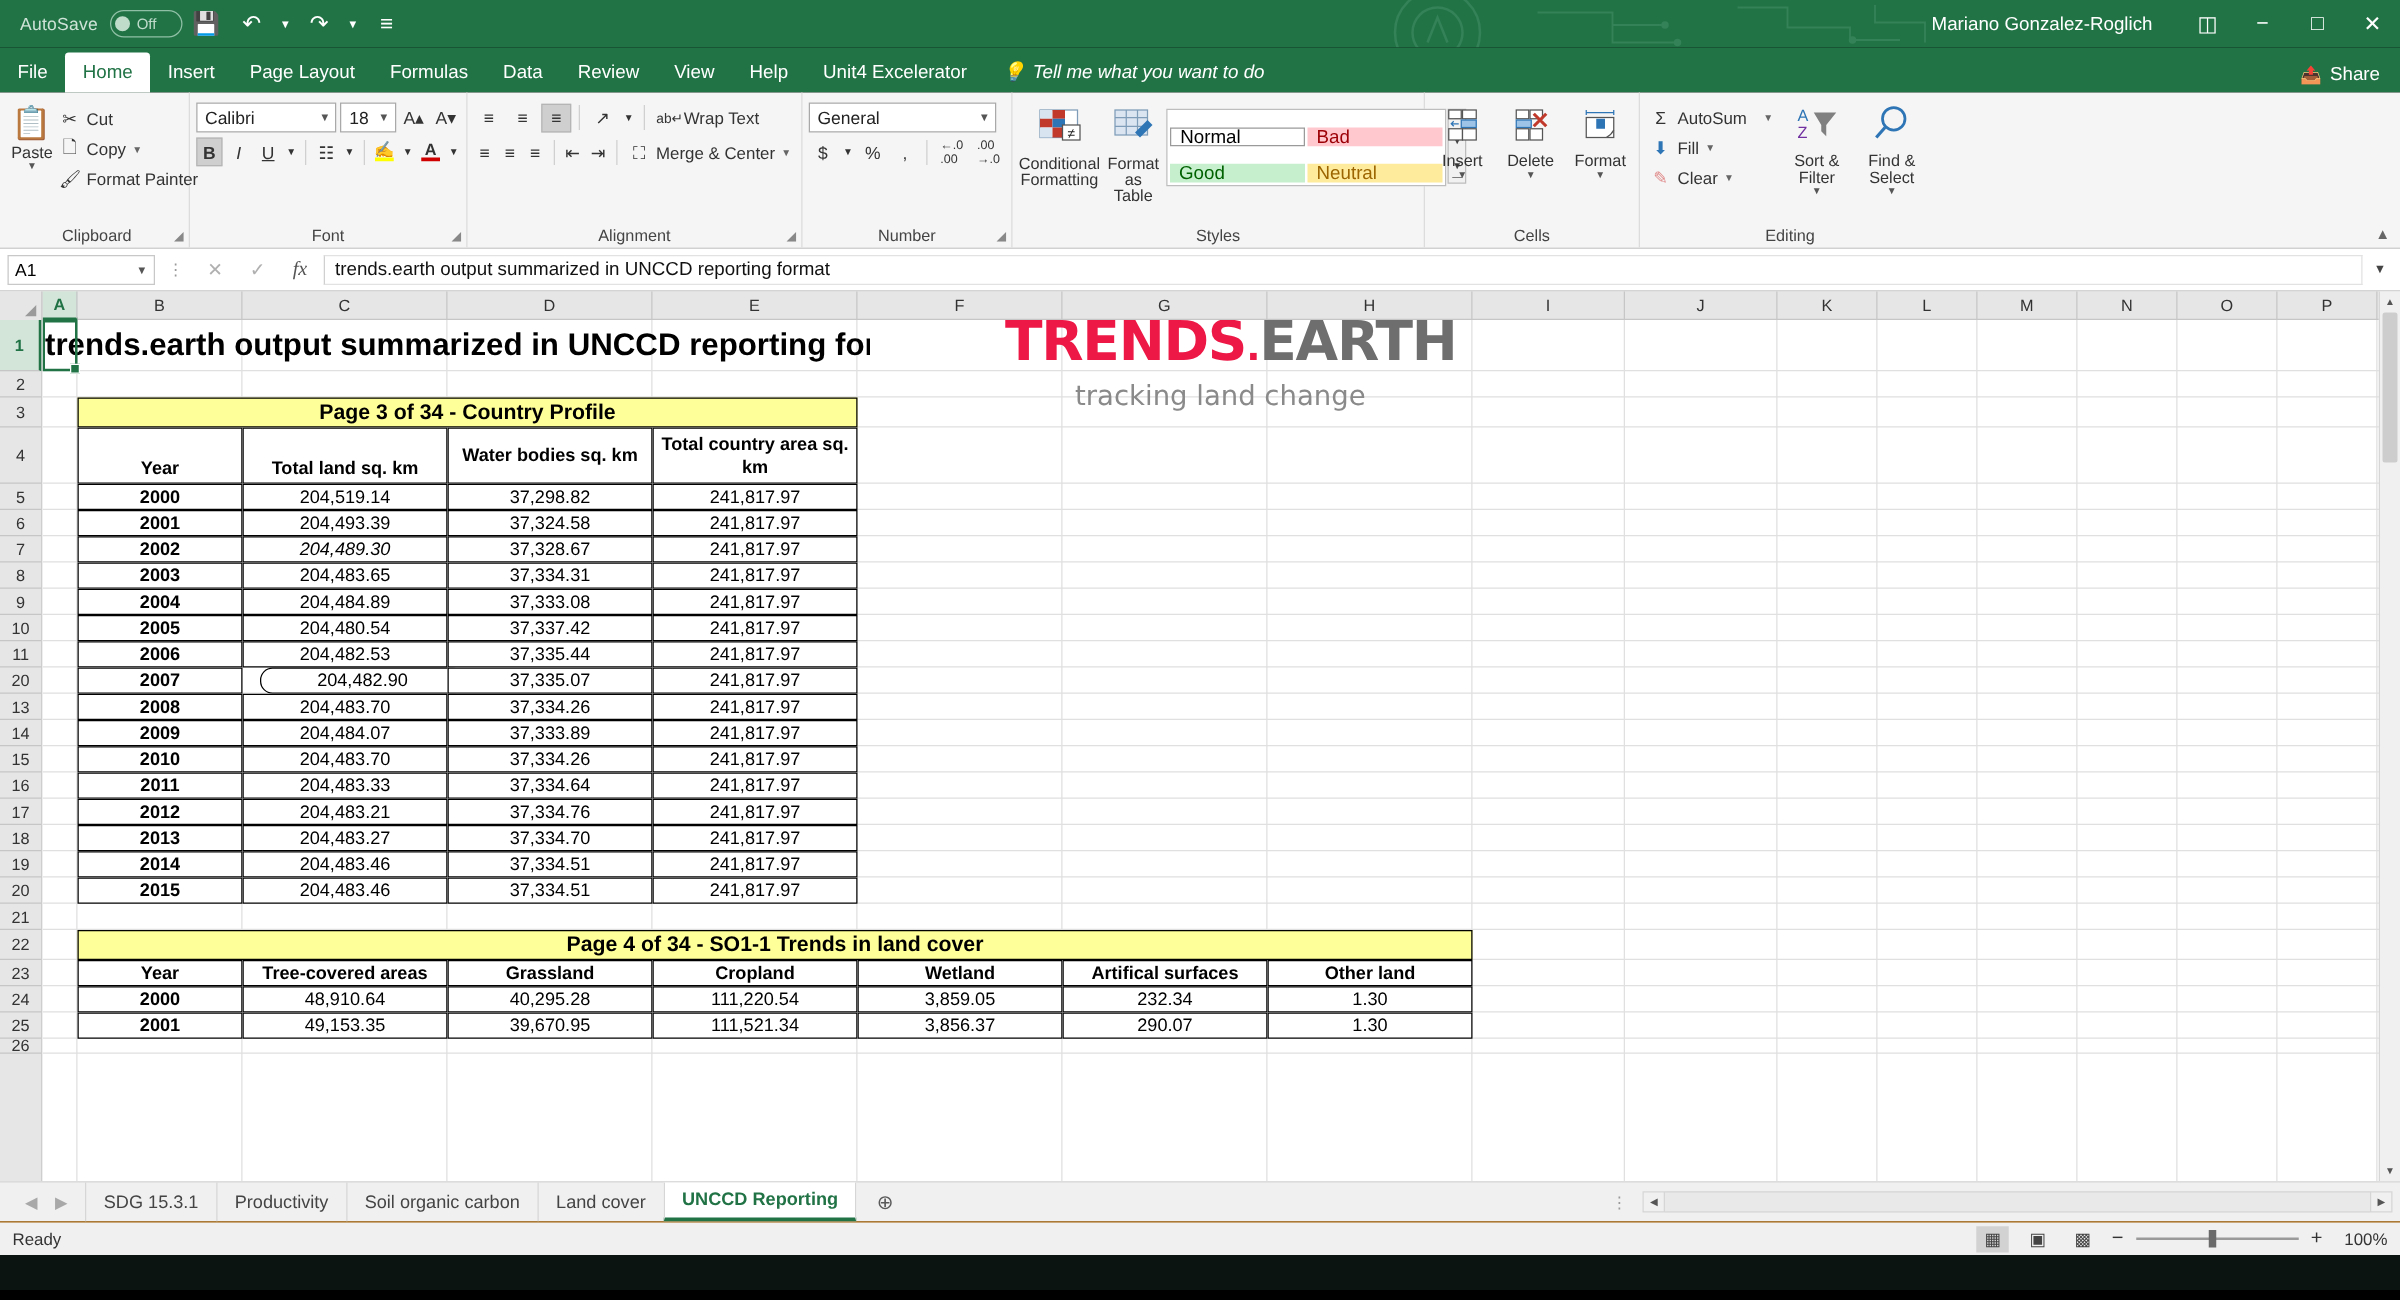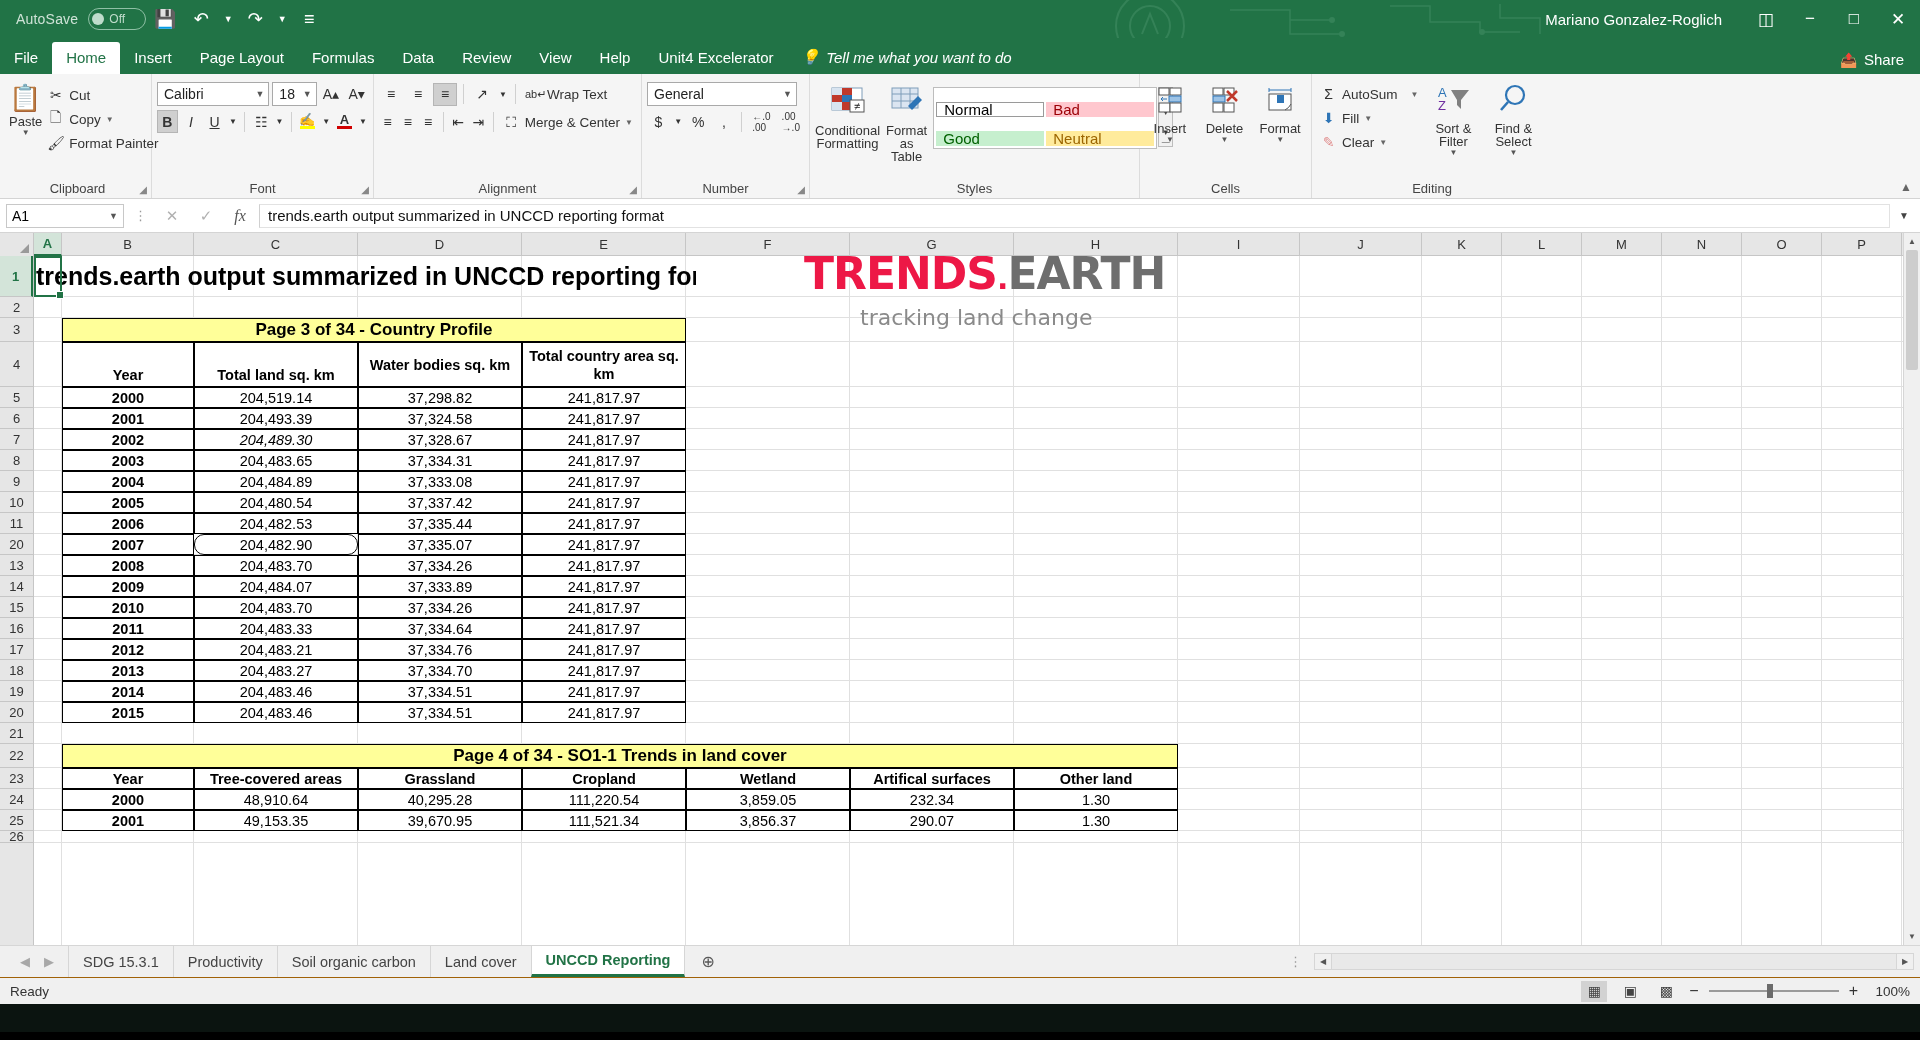--- a/index.html
+++ b/index.html
@@ -703,21 +703,21 @@
         <div class="cell tblcell c" style="left: 488px; top: 215px; width: 164px; height: 21px;">241,817.97</div>
         <div class="cell tblcell c b" style="left: 28px; top: 236px; width: 132px; height: 21px;">2005</div>
         <div class="cell tblcell c" style="left: 160px; top: 236px; width: 164px; height: 21px;">204,480.54</div>
         <div class="cell tblcell c" style="left: 324px; top: 236px; width: 164px; height: 21px;">37,337.42</div>
         <div class="cell tblcell c" style="left: 488px; top: 236px; width: 164px; height: 21px;">241,817.97</div>
         <div class="cell tblcell c b" style="left: 28px; top: 257px; width: 132px; height: 21px;">2006</div>
         <div class="cell tblcell c" style="left: 160px; top: 257px; width: 164px; height: 21px;">204,482.53</div>
         <div class="cell tblcell c" style="left: 324px; top: 257px; width: 164px; height: 21px;">37,335.44</div>
         <div class="cell tblcell c" style="left: 488px; top: 257px; width: 164px; height: 21px;">241,817.97</div>
         <div class="cell tblcell c b" style="left: 28px; top: 278px; width: 132px; height: 21px;">2007</div>
-        <div class="cell tblcell c" style="left: 160px; top: 278px; width: 164px; height: 21px; border-radius: 10px;">204,482.90</div>
+        <div class="cell tblcell c" style="left: 174px; top: 278px; width: 164px; height: 21px; border-radius: 10px;">204,482.90</div>
         <div class="cell tblcell c" style="left: 324px; top: 278px; width: 164px; height: 21px;">37,335.07</div>
         <div class="cell tblcell c" style="left: 488px; top: 278px; width: 164px; height: 21px;">241,817.97</div>
         <div class="cell tblcell c b" style="left: 28px; top: 299px; width: 132px; height: 21px;">2008</div>
         <div class="cell tblcell c" style="left: 160px; top: 299px; width: 164px; height: 21px;">204,483.70</div>
         <div class="cell tblcell c" style="left: 324px; top: 299px; width: 164px; height: 21px;">37,334.26</div>
         <div class="cell tblcell c" style="left: 488px; top: 299px; width: 164px; height: 21px;">241,817.97</div>
         <div class="cell tblcell c b" style="left: 28px; top: 320px; width: 132px; height: 21px;">2009</div>
         <div class="cell tblcell c" style="left: 160px; top: 320px; width: 164px; height: 21px;">204,484.07</div>
         <div class="cell tblcell c" style="left: 324px; top: 320px; width: 164px; height: 21px;">37,333.89</div>
         <div class="cell tblcell c" style="left: 488px; top: 320px; width: 164px; height: 21px;">241,817.97</div>

